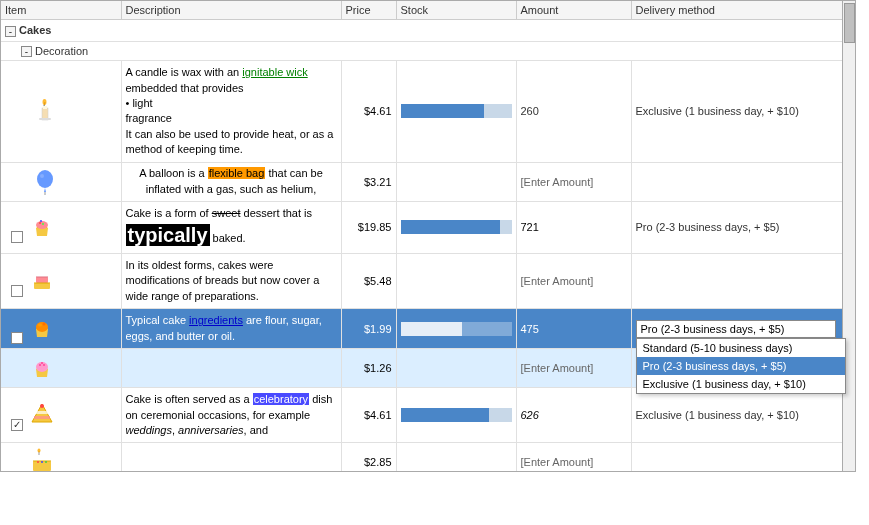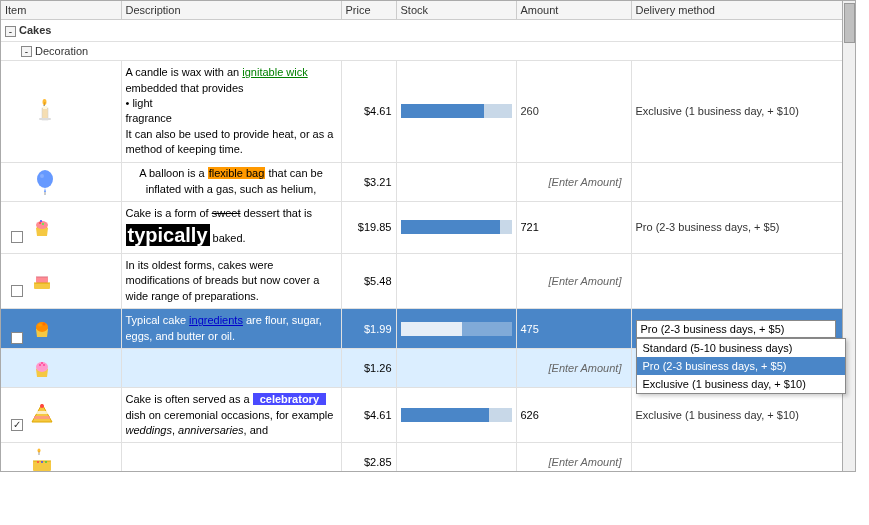--- a/index.html
+++ b/index.html
@@ -99,28 +99,26 @@
     .checkbox.checked::after {
       content: '✓';
       font-size: 10px;
       color: #333;
       position: absolute;
       top: -1px;
       left: 1px;
     }
     .enter-amount {
       color: #666;
-      font-style: italic;
-      margin-left: 28px;
     }
     .link-green { color: #008000; text-decoration: underline; }
     .link-orange { background: #ff9900; color: #000; text-decoration: none; padding: 0 1px; }
     .link-blue { color: #0000cc; text-decoration: underline; }
     .highlight-green { background: #000000; color: #fff; font-size: 20px; font-weight: bold; padding: 0 2px; }
-    .highlight-celebrate { background: #4a4aff; color: #fff; padding: 0 7px; font-weight: bold; }
+    .highlight-celebrate { background: #4a4aff; color: #fff; padding: 0 1px; }
     .strikethrough { text-decoration: line-through; }
     .italic { font-style: italic; }
     .row-selected {
       background: #4a86c8 !important;
       color: #fff;
     }
     .row-selected td {
       color: #fff;
     }
     .dropdown-open {
@@ -313,21 +311,21 @@
                 <circle cx="14" cy="6" r="2" fill="#ff4444"></circle>
               </svg></span>
     </td>
     <td style="padding:4px;line-height:1.4;">Cake is often served as a <span class="highlight-celebrate">celebratory</span> dish on ceremonial occasions, for example <span class="italic">weddings</span>, <span class="italic">anniversaries</span>, and</td>
     <td style="padding:4px;text-align:right;">$4.61</td>
     <td style="padding:4px;">
             <div style="background:#c8d8e8;height:14px;width:100%;">
               <div style="background:#4a86c8;height:100%;width:80%;"></div>
             </div>
           </td>
-    <td style=""><span>626</span></td>
+    <td style="font-style:italic;"><span>626</span></td>
     <td style="padding:4px;position:relative;"><span class="delivery-text">Exclusive (1 business day, + $10)</span></td>
   </tr>
         <tr>
     <td style="padding:4px 4px 4px 10px;white-space:nowrap;">
       <span style="display:inline-block;width:14px;"></span>
       <span><svg width="28" height="28" viewBox="0 0 28 28">
                 <rect x="5" y="14" width="18" height="10" rx="1" fill="#f5c842"></rect>
                 <rect x="8" y="8" width="12" height="6" rx="1" fill="#fff"></rect>
                 <rect x="5" y="13" width="18" height="2" fill="#e0a800" opacity="0.5"></rect>
                 <circle cx="10" cy="15" r="1" fill="#ff4444"></circle>

